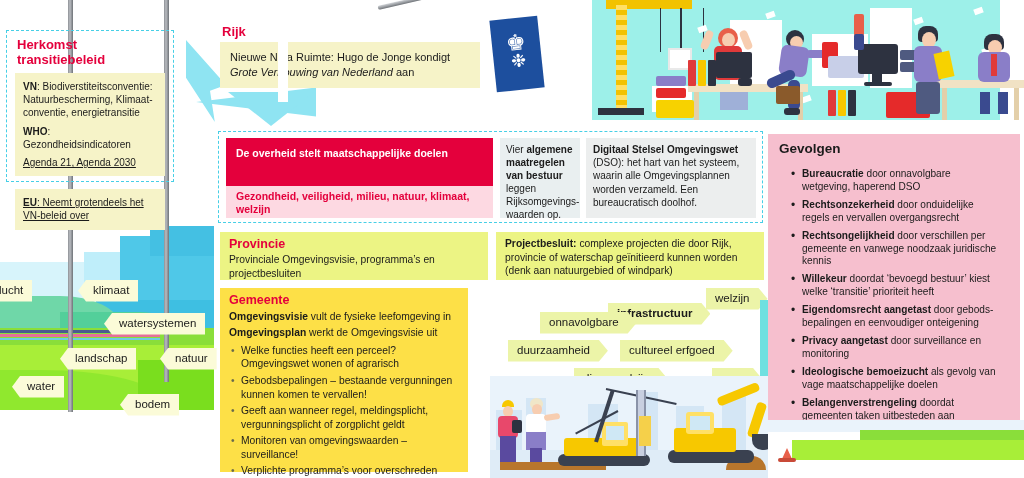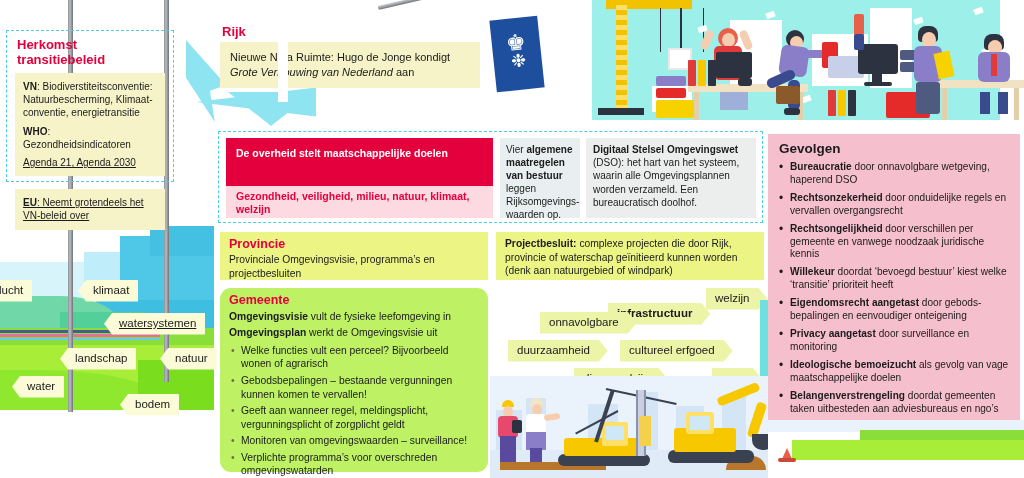--- a/index.html
+++ b/index.html
@@ -134,34 +134,34 @@
   .ow-grey2{left:586px;top:138px;width:170px;height:80px;background:#eceeee;font-size:10px;line-height:1.32;padding:5px 7px;}
 
   
   .prov{left:220px;top:232px;width:268px;height:48px;background:#ecf484;padding:5px 9px;}
   .prov h4{margin:0 0 2px 0;color:#e4003c;font-size:12.5px;font-weight:700;}
   .prov p{margin:0;font-size:10.3px;line-height:1.32;}
   .projb{left:496px;top:232px;width:268px;height:48px;background:#ecf484;padding:5px 9px;
     font-size:10.3px;line-height:1.32;}
 
   
-  .gem{left:220px;top:288px;width:268px;height:184px;background:#bef264;padding:5px 9px;border-radius:11px;}
+  .gem{left:220px;top:288px;width:248px;height:184px;background:#fde047;padding:5px 9px;}
   .gem h4{margin:0 0 3px 0;color:#e4003c;font-size:12.5px;font-weight:700;}
   .gem .lead{margin:0 0 2px 0;font-size:10.3px;line-height:1.4;}
   .gem ul{margin:3px 0 0 0;padding-left:11px;list-style:none;}
   .gem li{font-size:10.3px;line-height:1.32;margin-bottom:3px;position:relative;padding-left:1px;}
   .gem li::before{content:"\2022";position:absolute;left:-9px;top:0;color:#6b6b4a;}
 
   
   .tagcloud{left:496px;top:288px;width:268px;height:100px;}
 
   
   .gevolgen{left:768px;top:134px;width:252px;height:288px;background:#f6bfce;padding:7px 11px 6px 11px;}
   .gevolgen h4{margin:0 0 5px 0;font-size:13.5px;font-weight:700;color:#1b1b1b;}
-  .gevolgen ul{margin:0;padding:0;list-style:none;}
+  .gevolgen ul{margin:12px;padding:0;list-style:none;}
   .gevolgen li{position:relative;padding-left:11px;font-size:10.1px;line-height:1.28;margin-bottom:5px;}
   .gevolgen li::before{content:"\2022";position:absolute;left:0;top:-1px;font-size:12px;}
 
   
   .constr{left:490px;top:376px;width:278px;height:102px;background:#eaf3fb;overflow:hidden;}
   .c-sky{left:0;top:0;width:278px;height:76px;background:#eaf3fb;}
   .c-bld{position:absolute;background:#d4e6f5;}
   .c-ground{left:0;top:74px;width:278px;height:28px;background:#dfecf7;}
   .c-dirt{background:#b8762c;}
   .c-track{background:#3a4150;border-radius:6px;}
@@ -205,21 +205,21 @@
     <div class="abs railC"></div>
     <div class="abs land-white-bottom"></div>
   </div>
 
   <div class="abs pole pole1"></div>
   <div class="abs pole pole2"></div>
 
   <div id="landscape-labels">
       <div class="abs ltag" style="left: -16px; top: 280px;">lucht</div>
       <div class="abs ltag" style="left: 78px; top: 280px;">klimaat</div>
-      <div class="abs ltag" style="left: 104px; top: 313px; text-decoration: underline;">watersystemen</div>
+      <div class="abs ltag" style="left: 104px; top: 313px;">watersystemen</div>
       <div class="abs ltag" style="left: 60px; top: 348px;">landschap</div>
       <div class="abs ltag" style="left: 160px; top: 348px;">natuur</div>
       <div class="abs ltag" style="left: 12px; top: 376px;">water</div>
       <div class="abs ltag" style="left: 120px; top: 394px;">bodem</div>
     </div>
 
   <div class="abs dashbox herkomst">
     <div class="panel-title">Herkomst transitiebeleid</div>
     <div class="cream">
       <p>
@@ -361,21 +361,21 @@
 
   <div class="abs gem">
     <h4>Gemeente</h4>
     <p class="lead">
       <b>Omgevingsvisie</b><span> vult de fysieke leefomgeving in</span>
     </p>
     <p class="lead">
       <b>Omgevingsplan</b><span> werkt de Omgevingsvisie uit</span>
     </p>
     <ul id="gemeente-bullets">
-        <li>Welke functies vult een perceel? Bijvoorbeeld wonen of agrarisch</li>
+        <li>Welke functies heeft een perceel? Omgevingswet wonen of agrarisch</li>
         <li>Gebodsbepalingen – bestaande vergunningen kunnen komen te vervallen!</li>
         <li>Geeft aan wanneer regel, meldingsplicht, vergunningsplicht of zorgplicht geldt</li>
         <li>Monitoren van omgevingswaarden – surveillance!</li>
         <li>Verplichte programma’s voor overschreden omgevingswatarden</li>
       </ul>
   </div>
 
   <div class="abs tagcloud" id="tagcloud">
       <div class="abs rtag" style="left: 112px; top: 15px; font-weight: bold;">infrastructuur</div>
       <div class="abs rtag" style="left: 210px; top: 0px;">welzijn</div>

